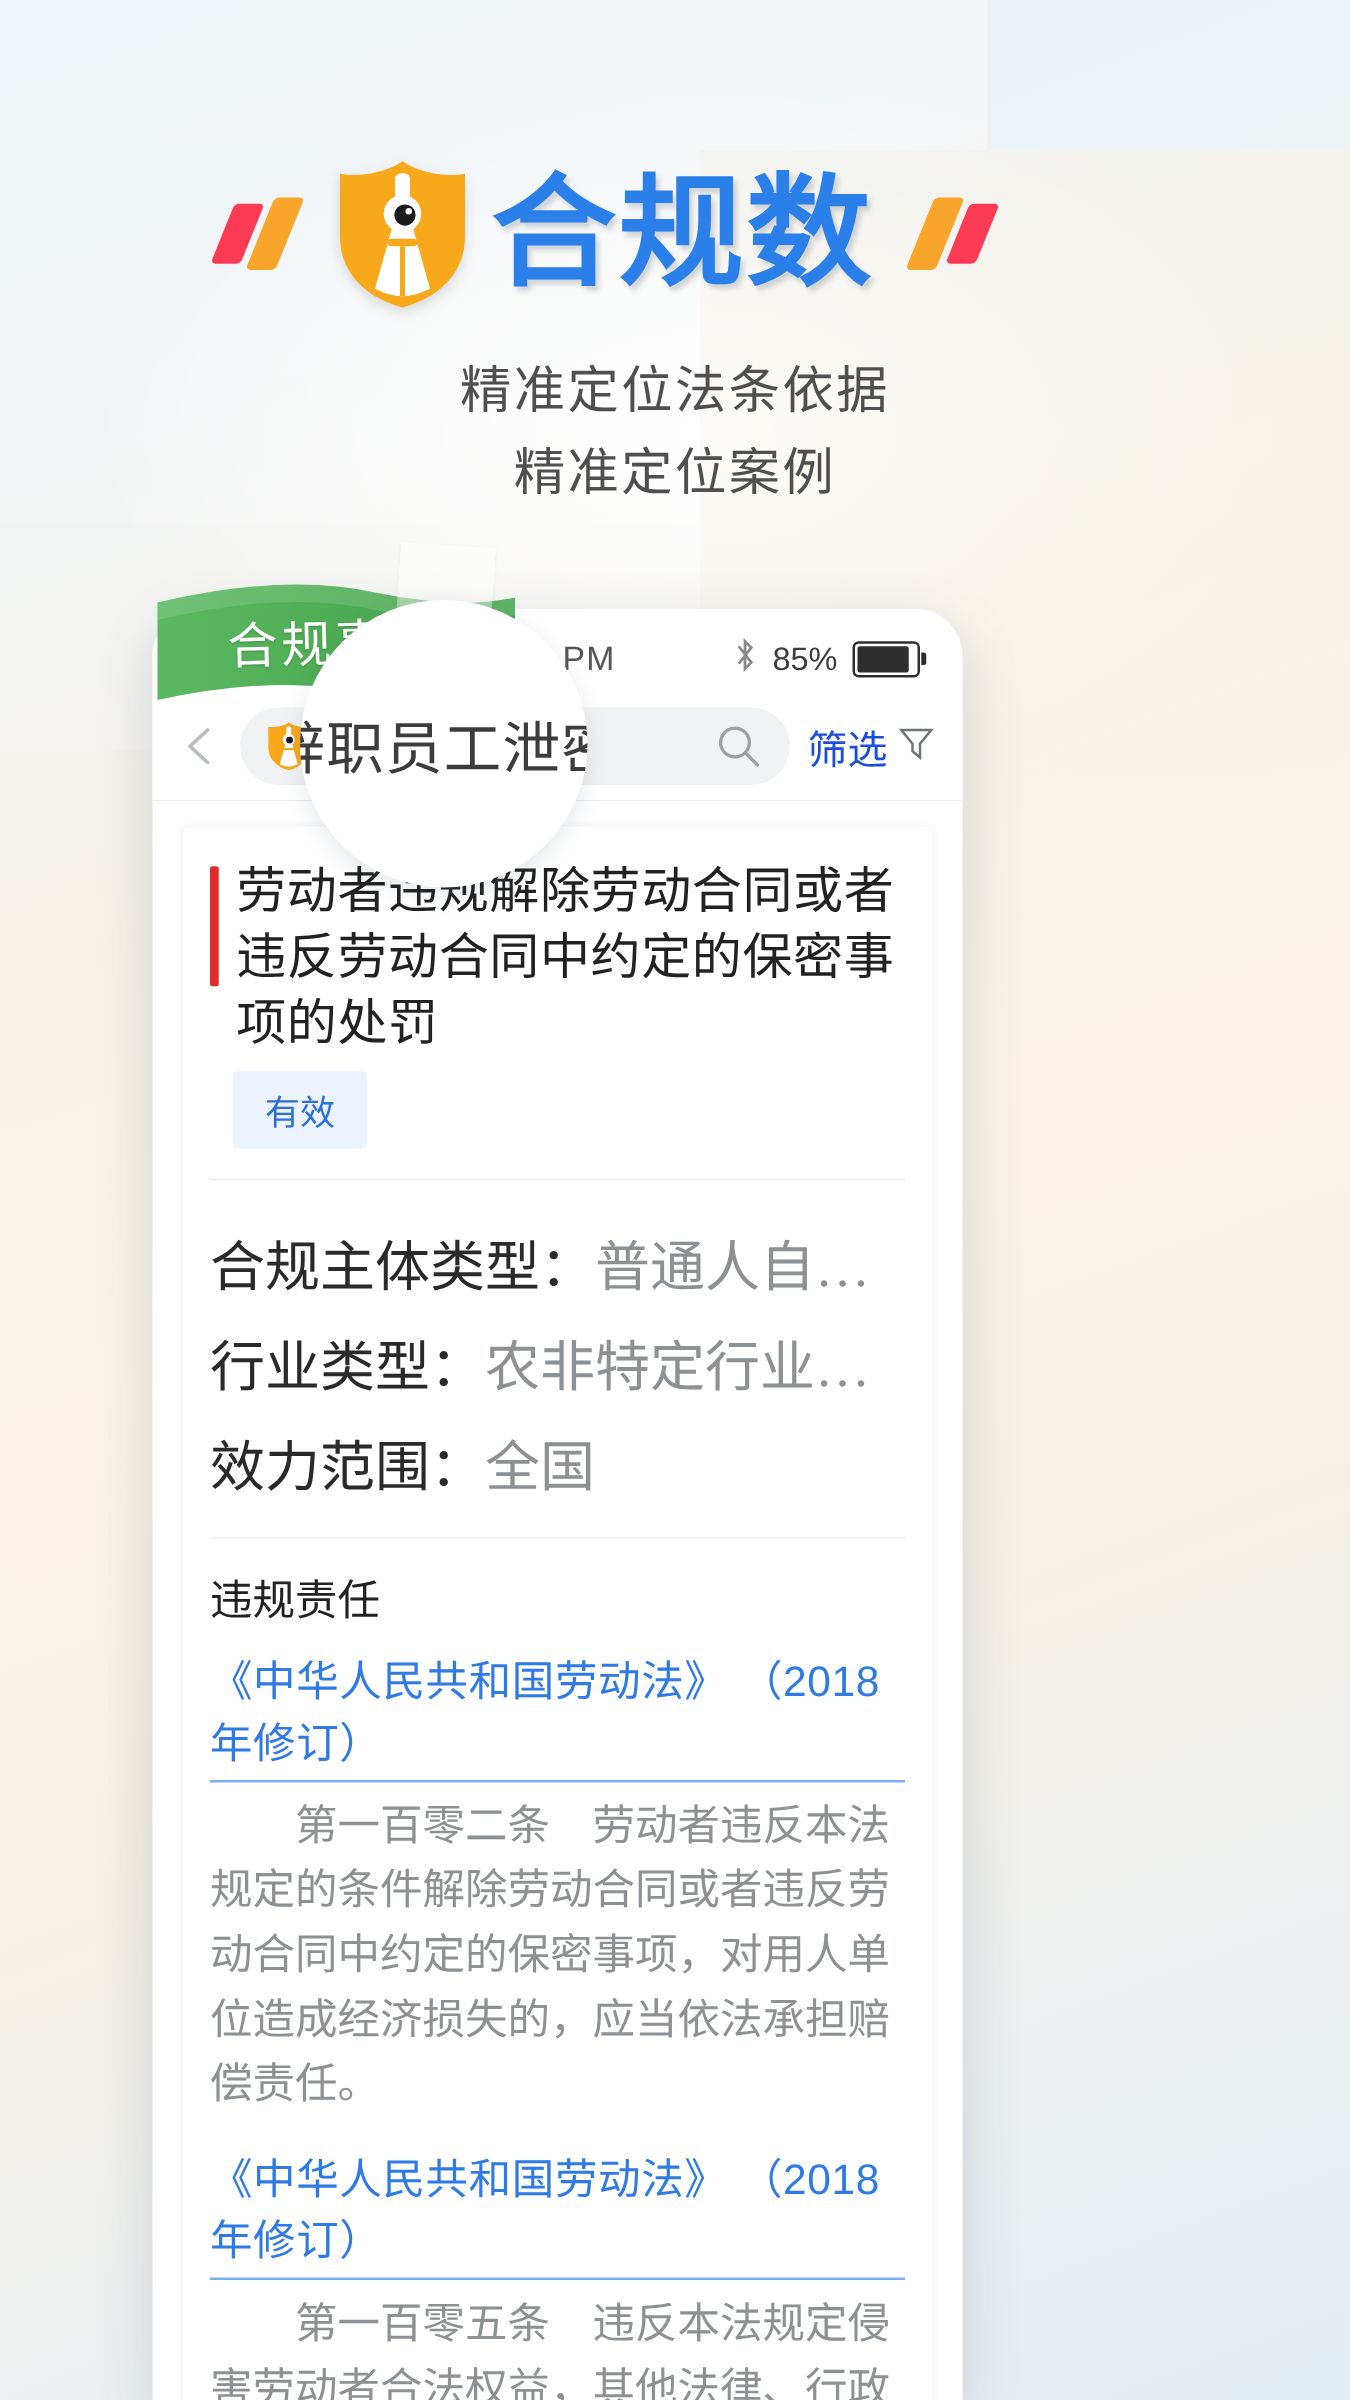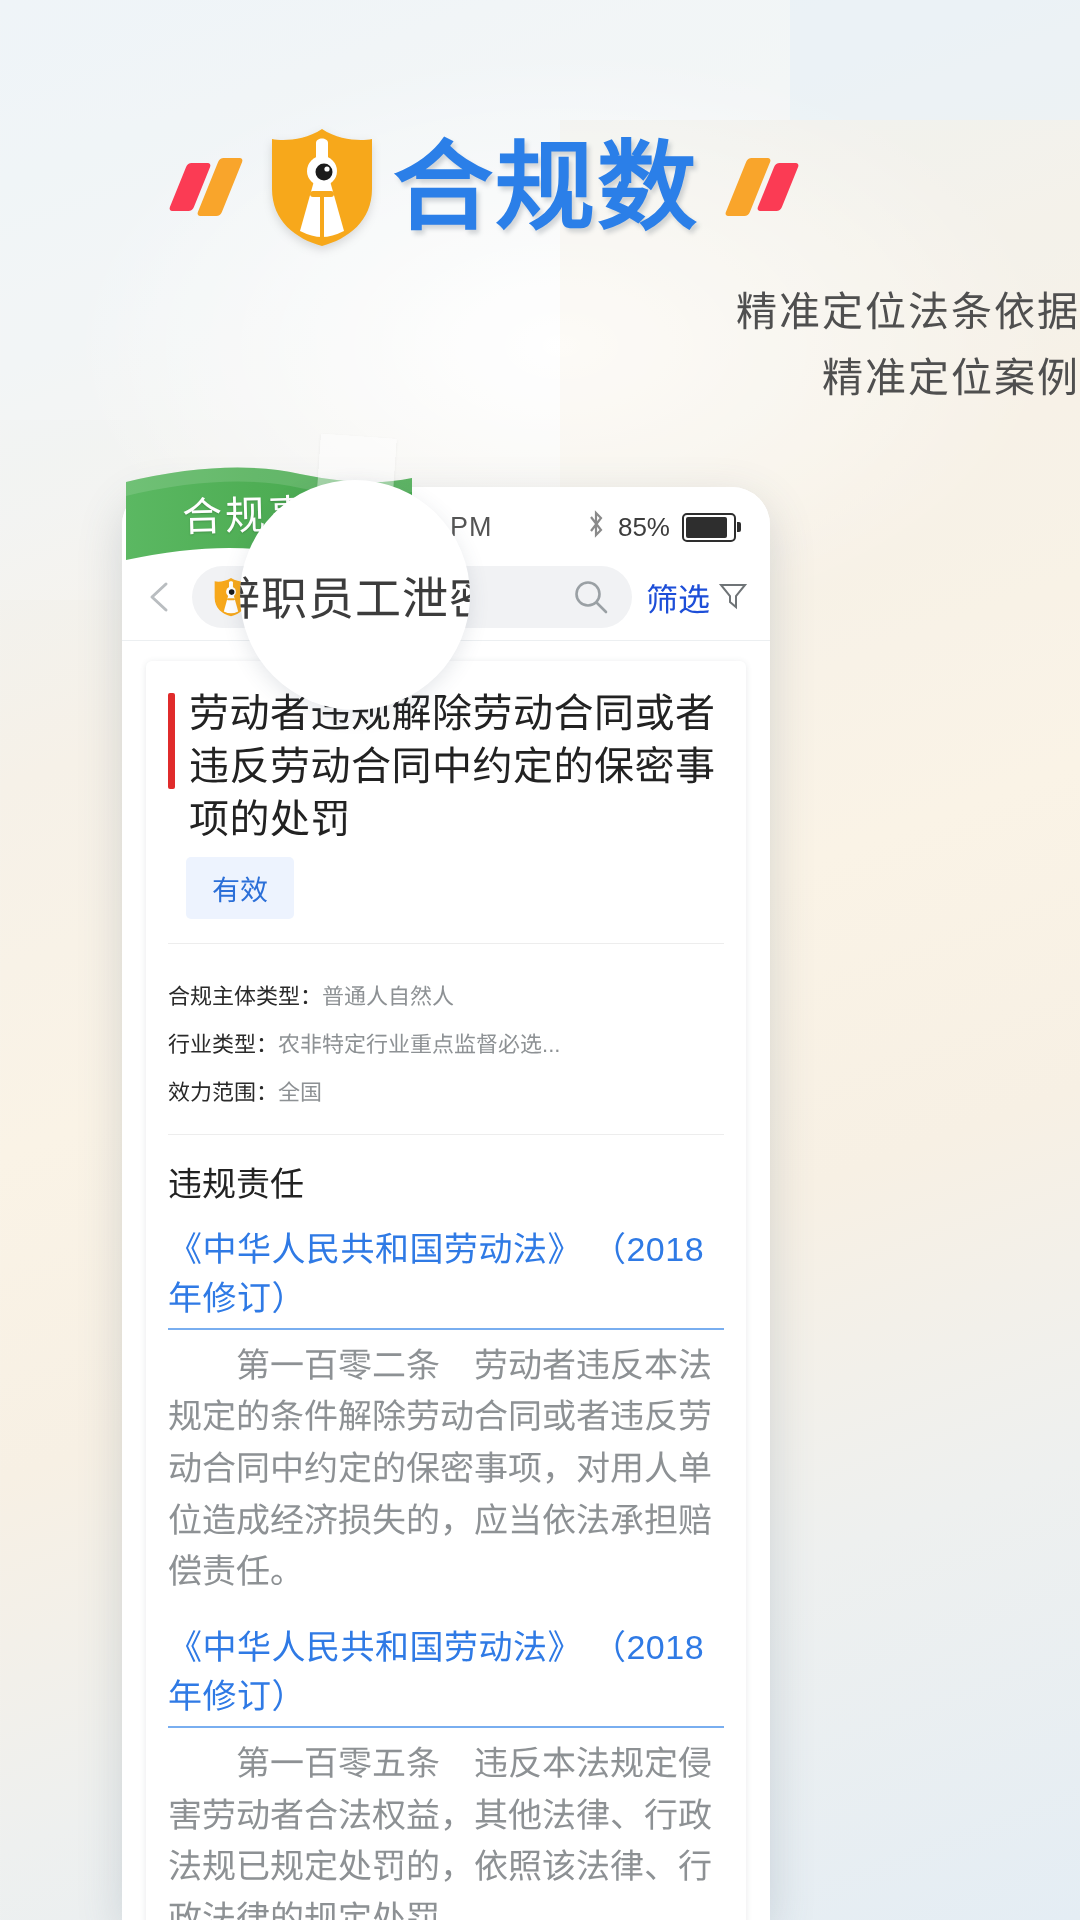--- a/index.html
+++ b/index.html
@@ -41,21 +41,21 @@
     width:104px;height:120px;position:relative;flex:0 0 auto;
     filter:drop-shadow(0 4px 5px rgba(0,0,0,.13));
   }
   .logo-text{
     font-family:"DejaVu Sans","Liberation Sans",sans-serif;
     font-size:98px;font-weight:bold;color:#2b7fe8;letter-spacing:2px;
     line-height:1;
     text-shadow:3px 4px 4px rgba(120,130,140,.30);
     transform:scaleX(1.02);
   }
-  .tagline{position:absolute;left:0;width:1080px;text-align:right;
+  .tagline{position:absolute;left:0;width:1080px;text-align:center;
     color:#4f4f4f;font-size:41px;letter-spacing:2px;}
   .tag1{top:278px;}
   .tag2{top:344px;}
 
   
   .phone{
     position:absolute;left:122px;top:487px;width:648px;height:1433px;
     background:#ffffff;border-radius:38px 38px 0 0;
     box-shadow:0 14px 46px rgba(70,90,110,.20);
     overflow:hidden;z-index:6;
@@ -90,21 +90,21 @@
     overflow:hidden;}
   .card-title-wrap{padding:26px 22px 6px 22px;display:flex;gap:14px;}
   .redbar{width:7px;background:#e02b2b;border-radius:2px;flex:0 0 auto;margin-top:6px;height:96px;}
   .card-title{font-size:40px;line-height:1.33;color:#222;font-weight:500;letter-spacing:.5px;}
   .badge-row{padding:4px 22px 24px 40px;}
   .badge{display:inline-block;background:#edf3fe;color:#2b6fd8;font-size:28px;
     padding:11px 26px;border-radius:5px;}
   .divider{height:1px;background:#ededed;margin:0 22px;}
 
   .meta{padding:18px 22px 12px 22px;}
-  .meta-row{display:flex;align-items:center;font-size:22px;margin:16px 0;white-space:nowrap;}
+  .meta-row{display:flex;align-items:center;font-size:44px;margin:16px 0;white-space:nowrap;font-family:Liberation Serif, serif;}
   .meta-k{color:#2a2a2a;}
   .meta-v{color:#8d9194;overflow:hidden;text-overflow:ellipsis;}
 
   .resp{padding:22px 22px 10px 22px;}
   .resp-h{font-size:34px;color:#222;font-weight:500;margin-bottom:16px;}
   .law-link{font-size:34px;color:#2f7ae5;border-bottom:2px solid #79aef0;
     padding-bottom:8px;display:block;margin:13px 0 6px 0;letter-spacing:.5px;}
   .law-body{font-size:34px;line-height:1.52;color:#8d9194;text-indent:2em;margin:10px 0 22px 0;}
 </style>
 </head>

